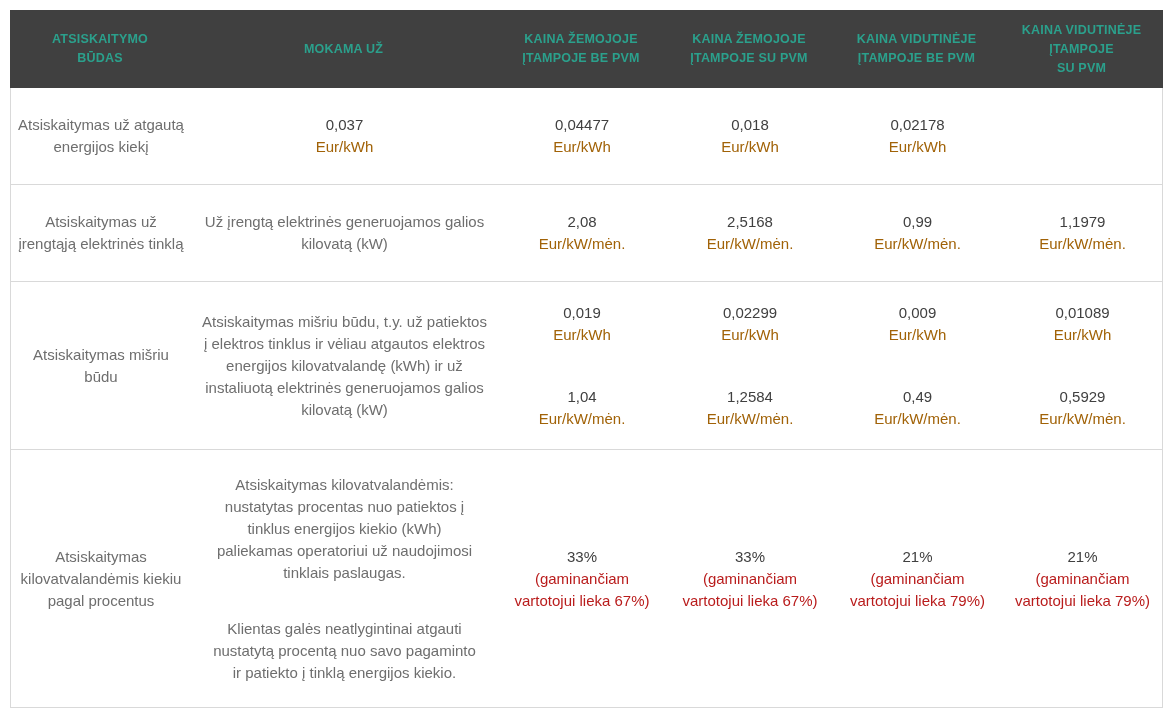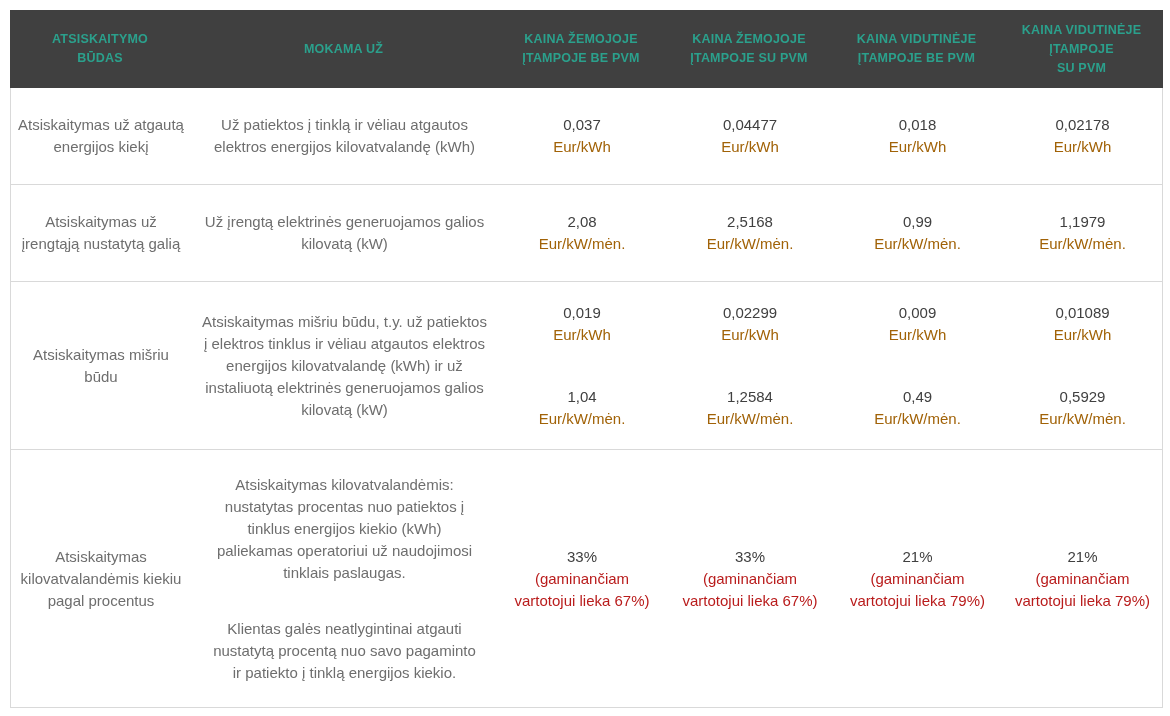--- a/index.html
+++ b/index.html
@@ -58,41 +58,40 @@
 ĮTAMPOJE BE PVM</div>
     <div class="hcell">KAINA VIDUTINĖJE
 ĮTAMPOJE
 SU PVM</div>
   </div>
 
   <div class="tbody">
 
     <div class="row row-1 grid-row">
       <div class="cell method">Atsiskaitymas už atgautą energijos kiekį</div>
-      <div class="cell desc">Už patiektos į tinklą ir vėliau atgautos elektros energijos kilovatvalandę (kWh)</div>
       <div class="cell">
         <div class="price-value">0,037</div>
         <div class="price-unit">Eur/kWh</div>
       </div>
       <div class="cell">
         <div class="price-value">0,04477</div>
         <div class="price-unit">Eur/kWh</div>
       </div>
       <div class="cell">
         <div class="price-value">0,018</div>
         <div class="price-unit">Eur/kWh</div>
       </div>
       <div class="cell">
         <div class="price-value">0,02178</div>
         <div class="price-unit">Eur/kWh</div>
       </div>
     </div>
 
     <div class="row row-2 grid-row">
-      <div class="cell method">Atsiskaitymas už įrengtąją nustatytą galią</div>
+      <div class="cell method">Atsiskaitymas už įrengtąją elektrinės tinklą</div>
       <div class="cell desc">Už įrengtą elektrinės generuojamos galios kilovatą (kW)</div>
       <div class="cell">
         <div class="price-value">2,08</div>
         <div class="price-unit">Eur/kW/mėn.</div>
       </div>
       <div class="cell">
         <div class="price-value">2,5168</div>
         <div class="price-unit">Eur/kW/mėn.</div>
       </div>
       <div class="cell">

